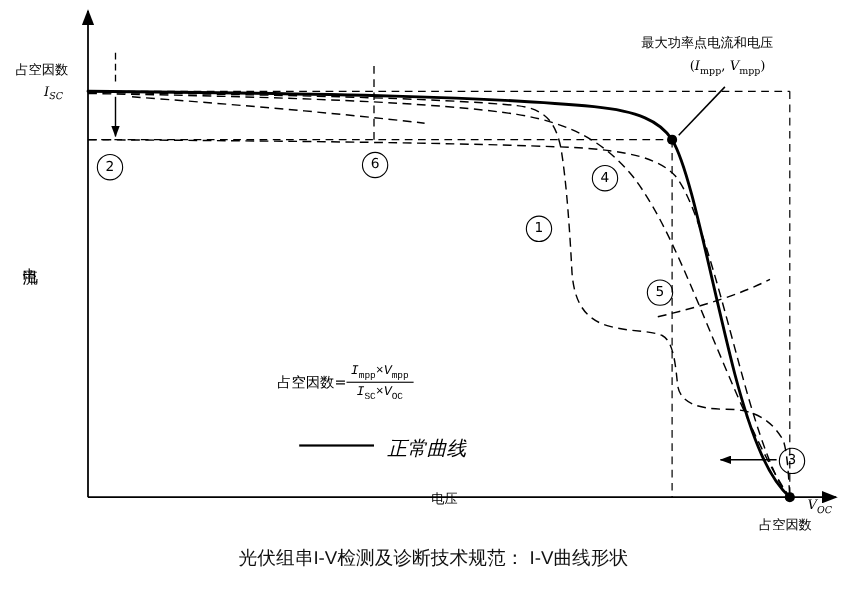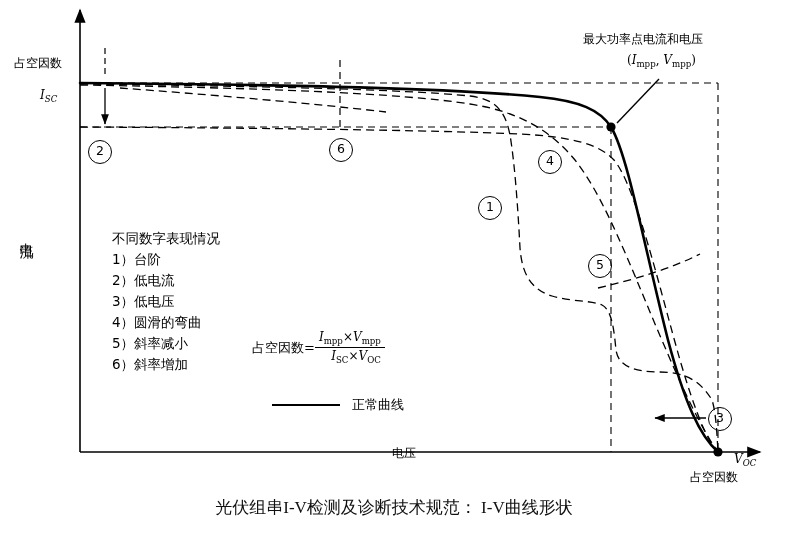--- a/index.html
+++ b/index.html
@@ -36,21 +36,21 @@
     font-size: 0.72em;
     vertical-align: sub;
   }
   .caption {
     position: absolute;
     left: 0;
     top: 496px;
     width: 788px;
     text-align: center;
     font-size: 17px;
-    font-family: Liberation Serif, serif;
+    font-family: Liberation Sans, sans-serif;
     color: #111;
   }
   .notes {
     position: absolute;
     left: 112px;
     top: 228px;
     font-size: 13.5px;
     line-height: 1.55;
   }
   .notes div { white-space: nowrap; }
@@ -76,21 +76,22 @@
   }
   .ff-box {
     position: absolute;
     left: 252px;
     top: 330px;
     font-size: 13px;
   }
   .frac {
     display: inline-block;
     vertical-align: middle;
-    text-align: right;
+    text-align: center;
+    font-family: Liberation Mono, monospace;
   }
   .frac .num {
     display: block;
     padding: 0 4px 1px 4px;
     border-bottom: 1.2px solid #000;
     font-size: 12px;
   }
   .frac .den {
     display: block;
     padding: 1px 4px 0 4px;
@@ -102,21 +103,22 @@
     left: 272px;
     top: 404px;
     width: 68px;
     height: 0;
     border-top: 2.2px solid #000;
   }
   .legend-text {
     position: absolute;
     left: 352px;
     top: 396px;
-    font-size: 13px;
+    font-size: 18px;
+    font-style: italic;
   }
 </style>
 </head>
 <body>
 
 <div id="root">
 
   <svg id="chart-svg" width="788" height="540" viewBox="0 0 788 540">
     <defs>
       <marker id="arrowhead" markerWidth="9" markerHeight="7" refX="8" refY="3.5" orient="auto">
@@ -176,37 +178,28 @@
 
     <circle cx="611" cy="127" r="4.6" fill="#000"></circle>
     <circle cx="718" cy="452" r="4.6" fill="#000"></circle>
   </svg>
 
   <div class="axis-y-title">电流</div>
 
   <div class="lbl" style="left:392px; top:446px;">电压</div>
 
   <div class="lbl" style="left:14px; top:56px;">占空因数</div>
-  <div class="lbl serif italic" style="left:40px; top:88px;"><span>I</span><span class="sub">SC</span></div>
+  <div class="lbl serif italic" style="left:40px; top:76px;"><span>I</span><span class="sub">SC</span></div>
 
   <div class="lbl serif italic" style="left:706px; top:452px;margin-left:28px;"><span>V</span><span class="sub">OC</span></div>
   <div class="lbl" style="left:690px; top:470px;">占空因数</div>
 
   <div class="lbl" style="left:583px; top:32px;">最大功率点电流和电压</div>
   <div class="lbl serif" style="left:627px; top:53px;"><span>(</span><span class="italic">I</span><span class="sub">mpp</span><span>, </span><span class="italic">V</span><span class="sub">mpp</span><span>)</span></div>
 
-  <div class="notes">
-    <div>不同数字表现情况</div>
-    <div>1）台阶</div>
-    <div>2）低电流</div>
-    <div>3）低电压</div>
-    <div>4）圆滑的弯曲</div>
-    <div>5）斜率减小</div>
-    <div>6）斜率增加</div>
-  </div>
 
   <div class="ff-box">
     <span class="ff-label">占空因数=</span><span class="frac serif"><span class="num"><span class="italic">I</span><span class="sub">mpp</span><span>×</span><span class="italic">V</span><span class="sub">mpp</span></span><span class="den"><span class="italic">I</span><span class="sub">SC</span><span>×</span><span class="italic">V</span><span class="sub">OC</span></span></span>
   </div>
 
   <div class="legend-line"></div>
   <div class="legend-text">正常曲线</div>
 
   <div class="circnum" style="left:88px; top:140px;">2</div>
   <div class="circnum" style="left:329px; top:138px;">6</div>

